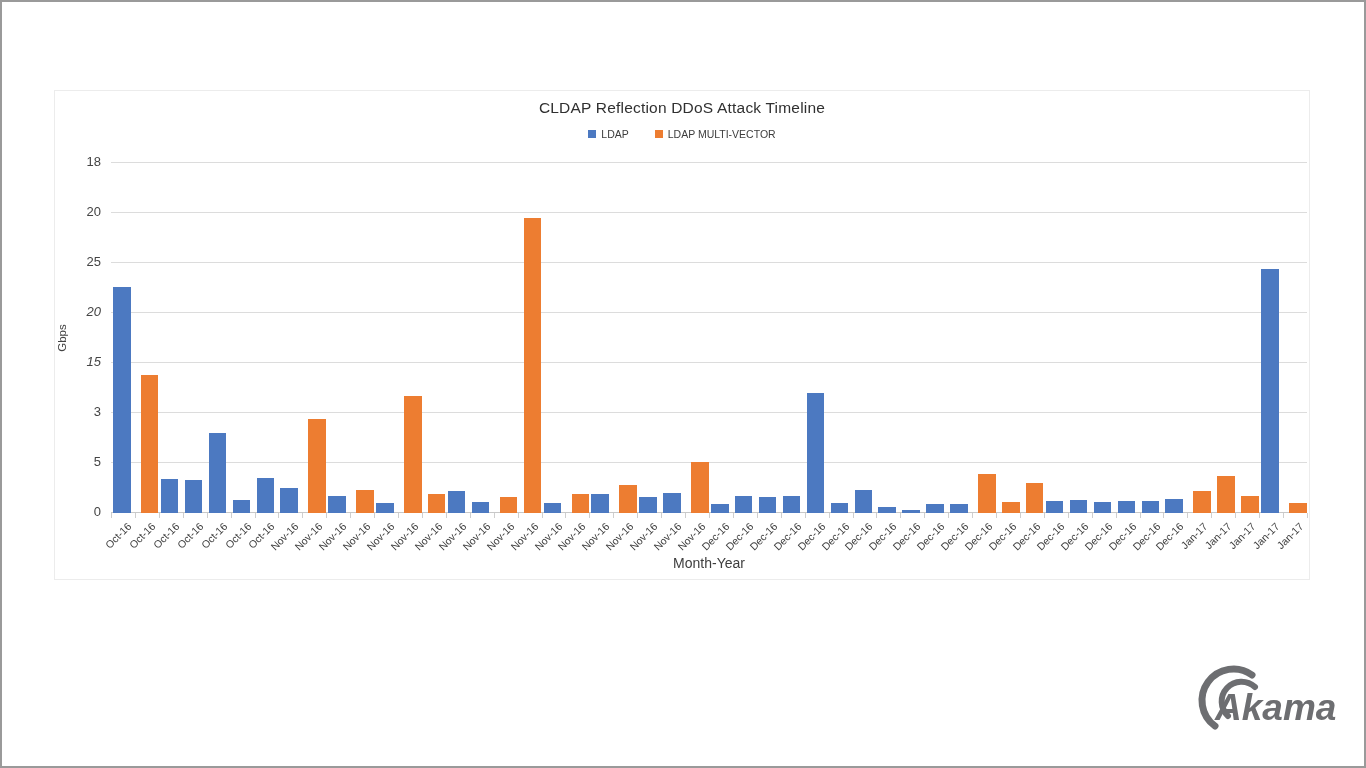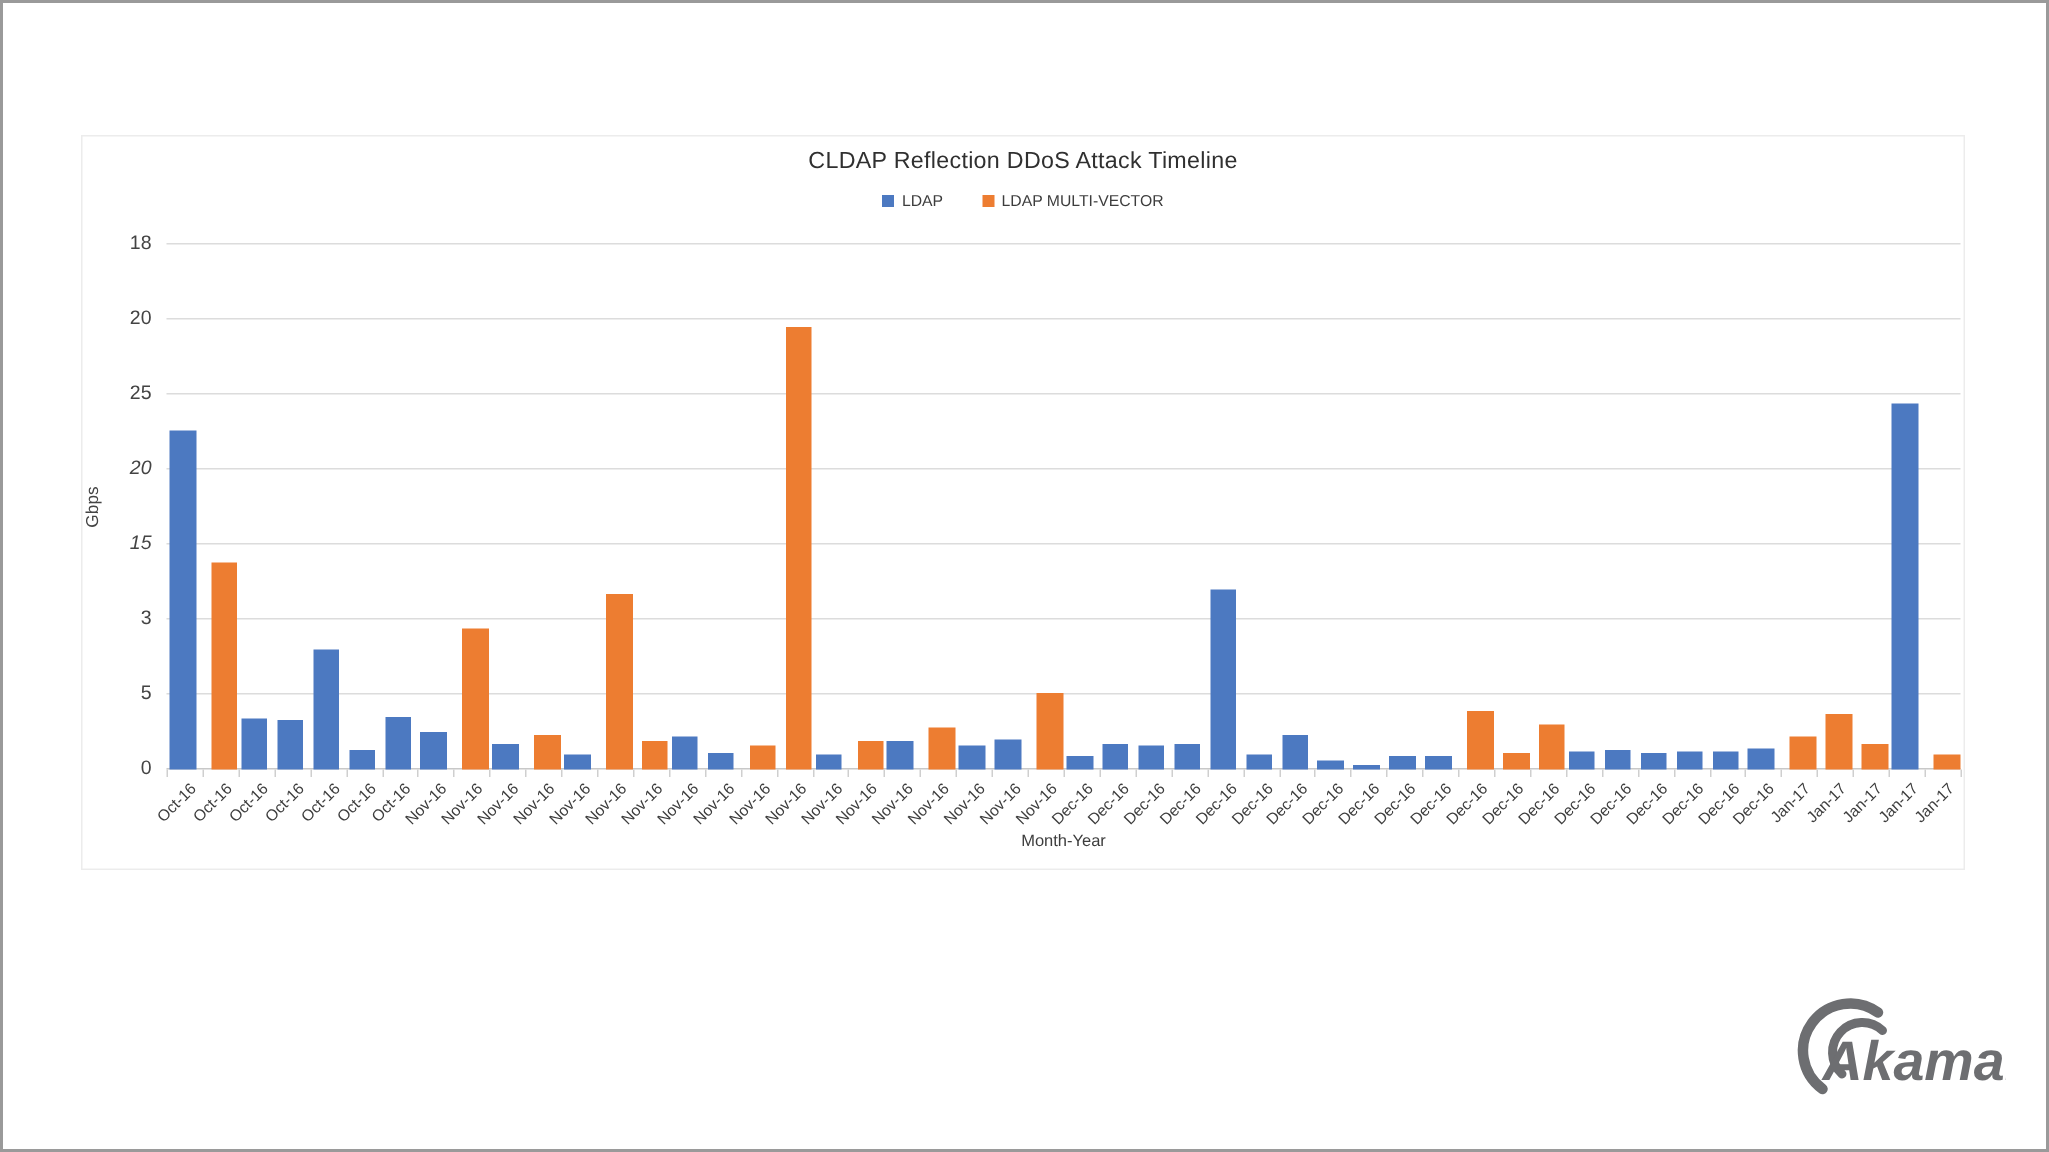--- a/index.html
+++ b/index.html
@@ -27,21 +27,21 @@
                  font-size:13px; color:#444; }
   .bar { position:absolute; bottom:0; width:17.5px; }
   .xtick { position:absolute; bottom:-5px; width:1px; height:5px; background:#cfcfcf; }
   .xcat-label { position:absolute; width:70px; text-align:right; font-size:10.5px;
                 color:#3d3d3d; transform:rotate(-45deg); transform-origin:100% 0;
                 white-space:nowrap; }
   .y-axis-title { position:absolute; left:-102px; top:167px; width:110px; height:16px;
                   text-align:center; font-size:11.5px; color:#444;
                   transform:rotate(-90deg); }
   .x-axis-title { position:absolute; left:0; top:392px; width:100%; text-align:center;
-                  font-size:11px; color:#3d3d3d; }
+                  font-size:14px; color:#3d3d3d; }
 
   .caption { position:absolute; left:50px; top:602px; width:1200px;
              font-size:19.5px; font-weight:300; color:#151515; letter-spacing:.2px; }
 
   .logo { position:absolute; left:1183px; top:656px; width:152px; height:76px; }
 </style>
 </head>
 <body>
 
 <div class="page">

